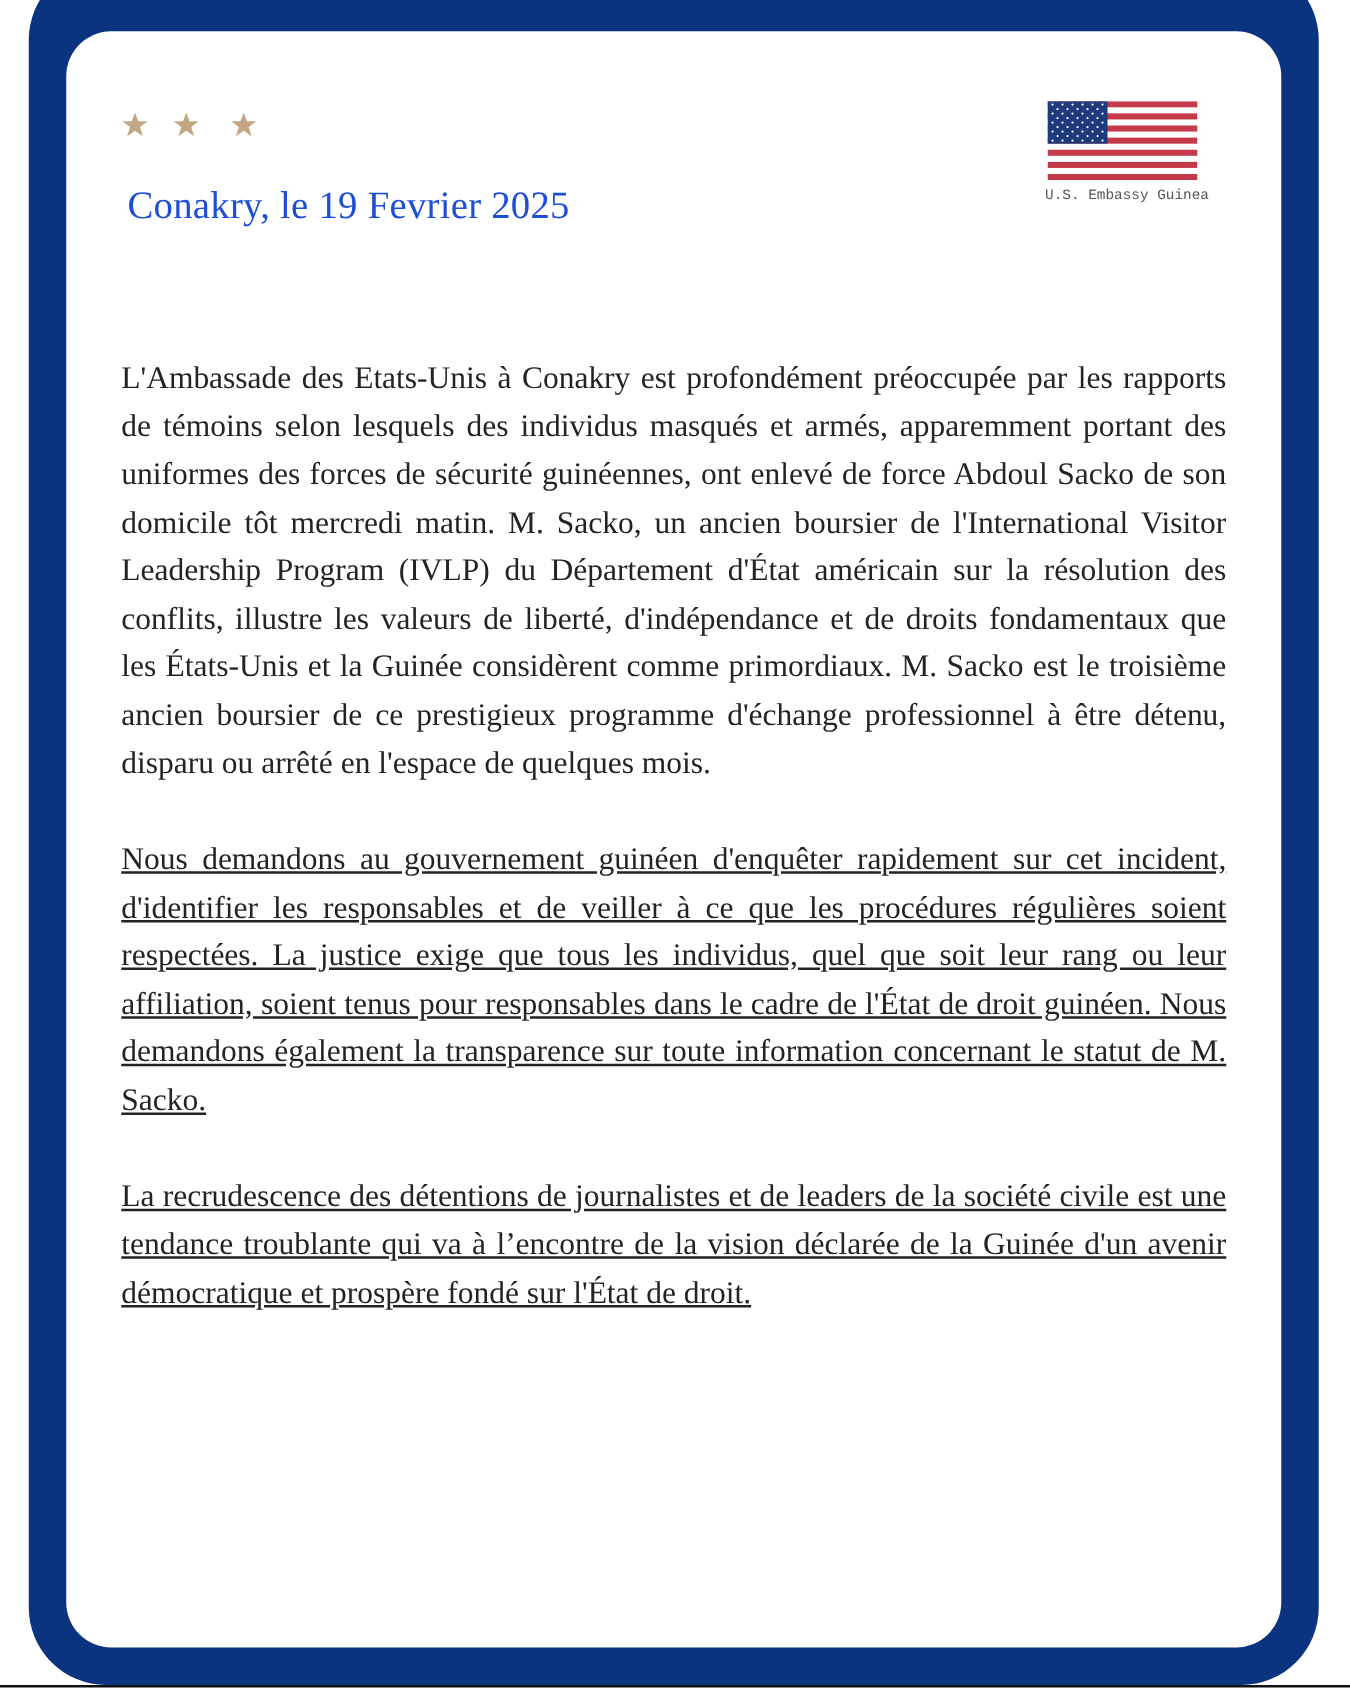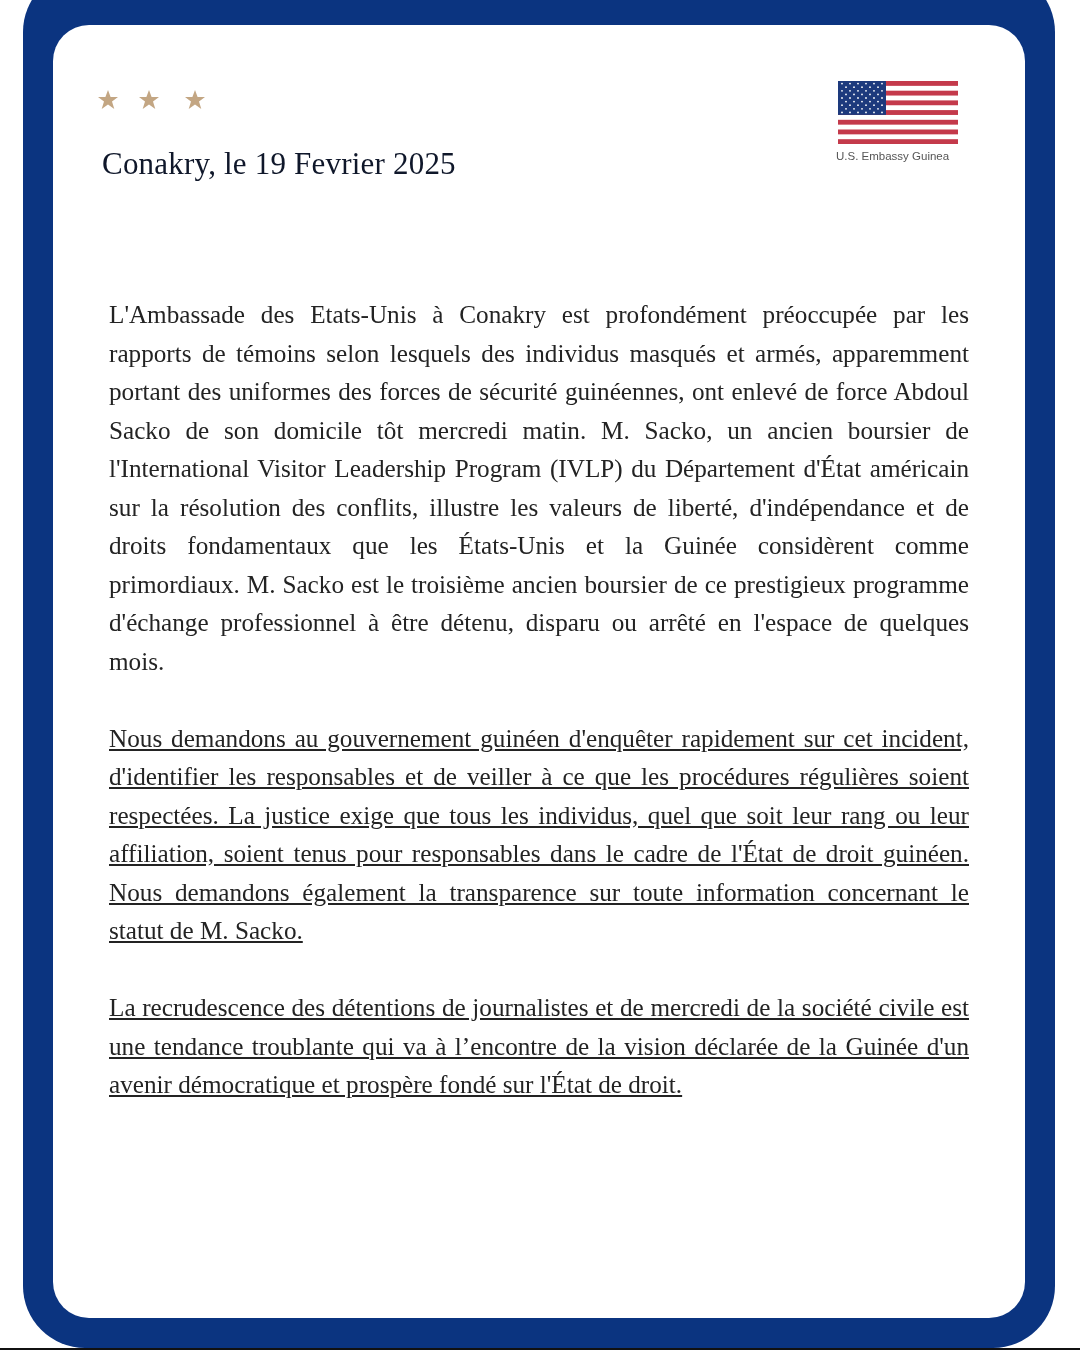--- a/index.html
+++ b/index.html
@@ -53,56 +53,56 @@
       height: 24px;
       display: block;
     }
     .star:nth-child(3) { margin-left: 5px; }
     .date {
       position: absolute;
       left: 102px;
       top: 146px;
       font-family: "Liberation Serif", "DejaVu Serif", serif;
       font-size: 31px;
-      color: #0f172a;
+      color: #1d4ed8;
       letter-spacing: 0.2px;
     }
     .flag-wrap {
       position: absolute;
       left: 836px;
       top: 81px;
       width: 124px;
     }
     .flag {
       width: 120px;
       height: 63px;
       display: block;
       margin-left: 2px;
     }
     .flag-caption {
       margin-top: 6px;
-      font-family: Liberation Sans, sans-serif;
+      font-family: Liberation Mono, monospace;
       font-size: 11.5px;
       color: #555;
       text-align: left;
       white-space: nowrap;
     }
     .body-text {
       position: absolute;
       left: 97px;
       top: 284px;
       width: 884px;
       font-family: "Liberation Serif", "DejaVu Serif", serif;
       font-size: 25.2px;
       line-height: 38.5px;
       color: #232323;
       text-align: justify;
     }
     .body-text p {
-      margin: 12px;
+      margin: 0;
     }
     .body-text p.gap {
       margin-top: 38.5px;
       text-decoration: underline;
     }
   </style>
 </head>
 <body>
 
 <div class="frame"></div>
@@ -187,16 +187,16 @@
         <circle cx="36" cy="31.400000000000002" r="0.9"></circle>
         <circle cx="44" cy="31.400000000000002" r="0.9"></circle>
       </g>
   </svg>
   <div class="flag-caption">U.S. Embassy Guinea</div>
 </div>
 
 <div class="body-text">
   <p>L'Ambassade des Etats-Unis à Conakry est profondément préoccupée par les rapports de témoins selon lesquels des individus masqués et armés, apparemment portant des uniformes des forces de sécurité guinéennes, ont enlevé de force Abdoul Sacko de son domicile tôt mercredi matin. M. Sacko, un ancien boursier de l'International Visitor Leadership Program (IVLP) du Département d'État américain sur la résolution des conflits, illustre les valeurs de liberté, d'indépendance et de droits fondamentaux que les États-Unis et la Guinée considèrent comme primordiaux. M. Sacko est le troisième ancien boursier de ce prestigieux programme d'échange professionnel à être détenu, disparu ou arrêté en l'espace de quelques mois.</p>
   <p class="gap">Nous demandons au gouvernement guinéen d'enquêter rapidement sur cet incident, d'identifier les responsables et de veiller à ce que les procédures régulières soient respectées. La justice exige que tous les individus, quel que soit leur rang ou leur affiliation, soient tenus pour responsables dans le cadre de l'État de droit guinéen. Nous demandons également la transparence sur toute information concernant le statut de M. Sacko.</p>
-  <p class="gap">La recrudescence des détentions de journalistes et de mercredi de la société civile est une tendance troublante qui va à l’encontre de la vision déclarée de la Guinée d'un avenir démocratique et prospère fondé sur l'État de droit.</p>
+  <p class="gap">La recrudescence des détentions de journalistes et de leaders de la société civile est une tendance troublante qui va à l’encontre de la vision déclarée de la Guinée d'un avenir démocratique et prospère fondé sur l'État de droit.</p>
 </div>
 
 <div class="bottom-bar"></div>
 
 </body></html>

